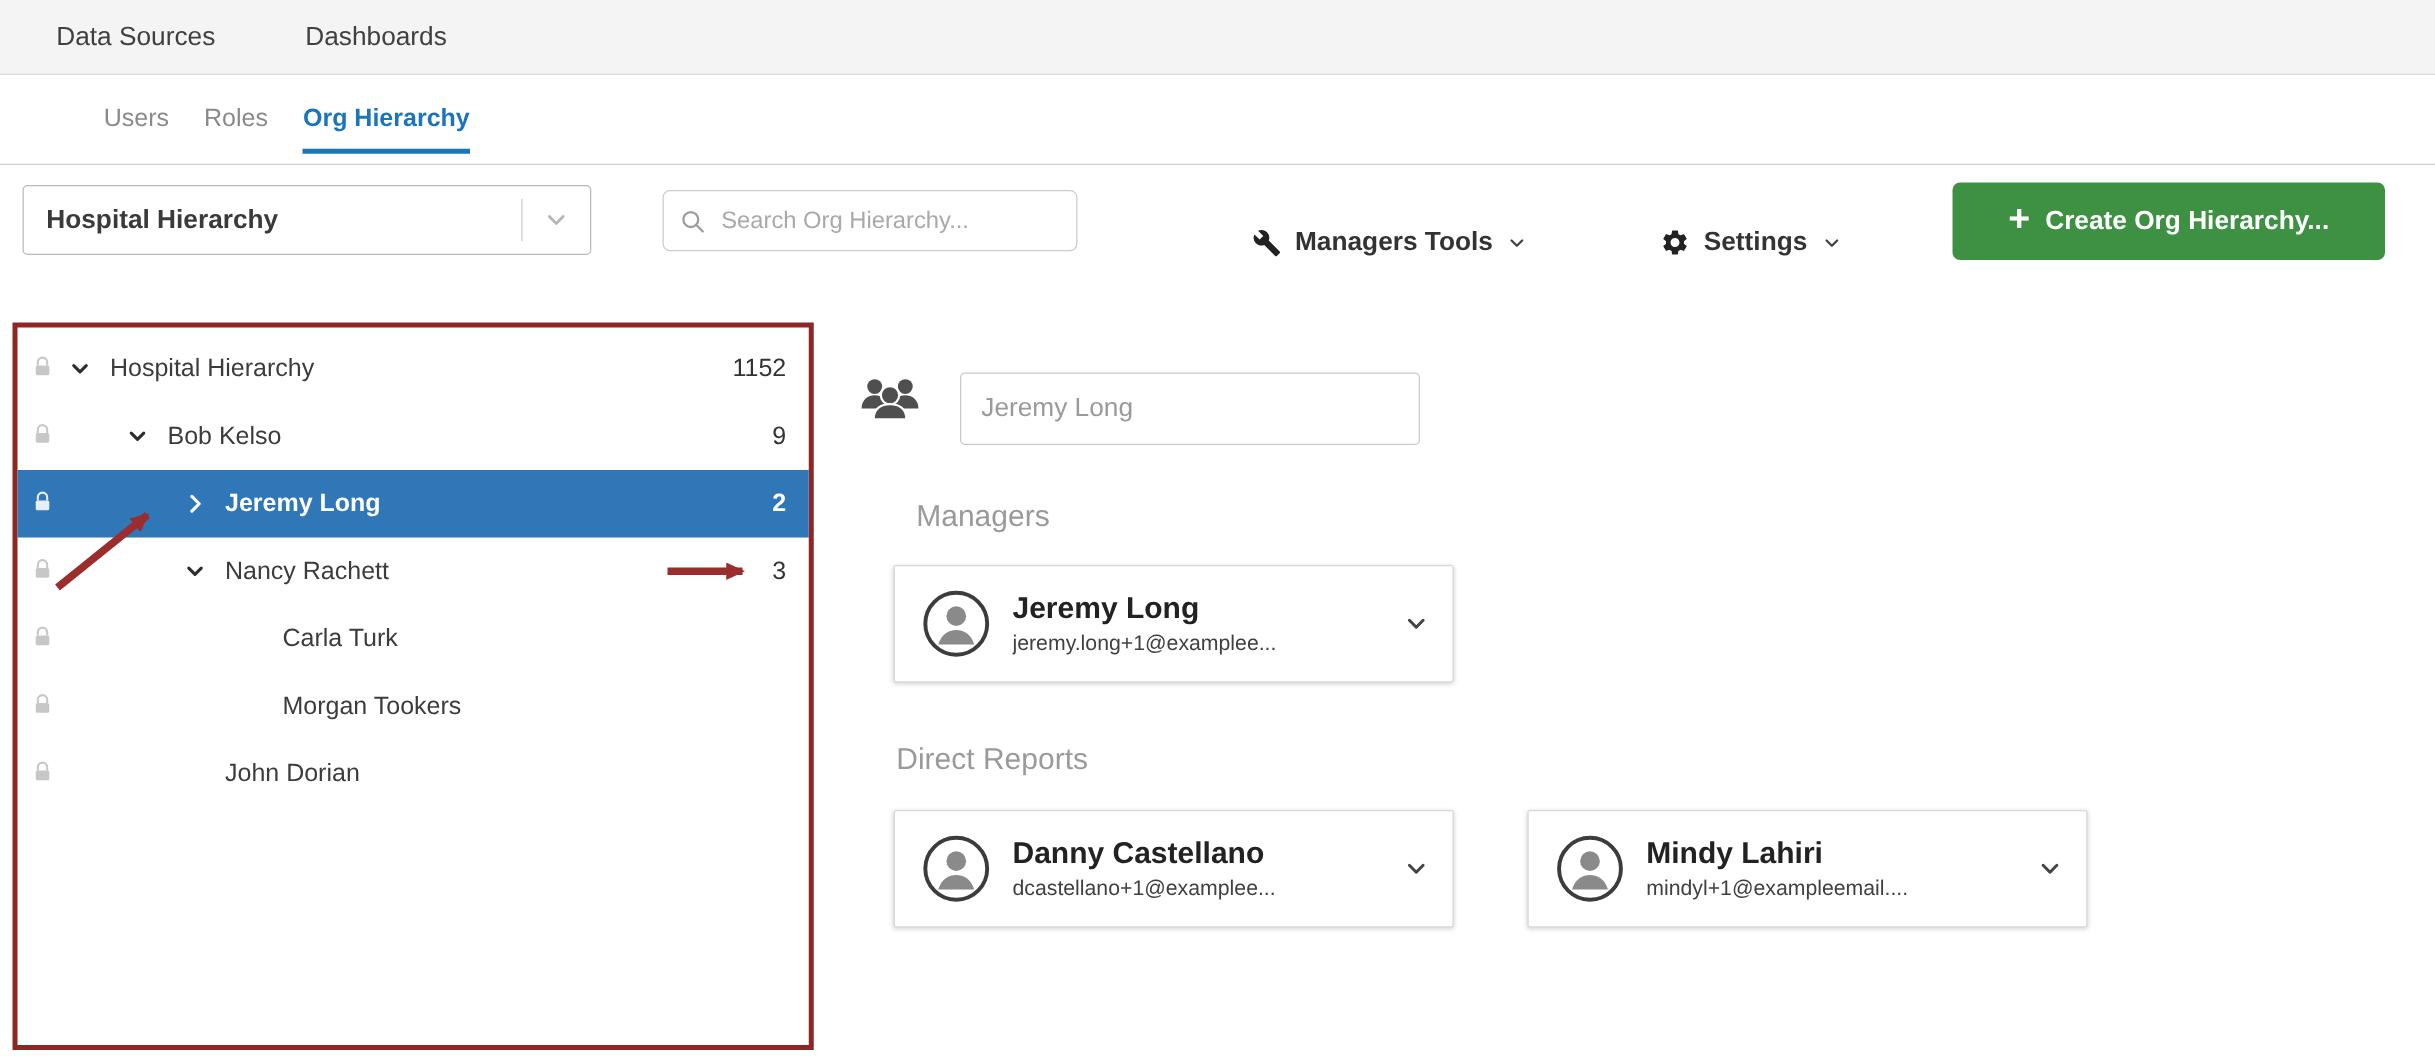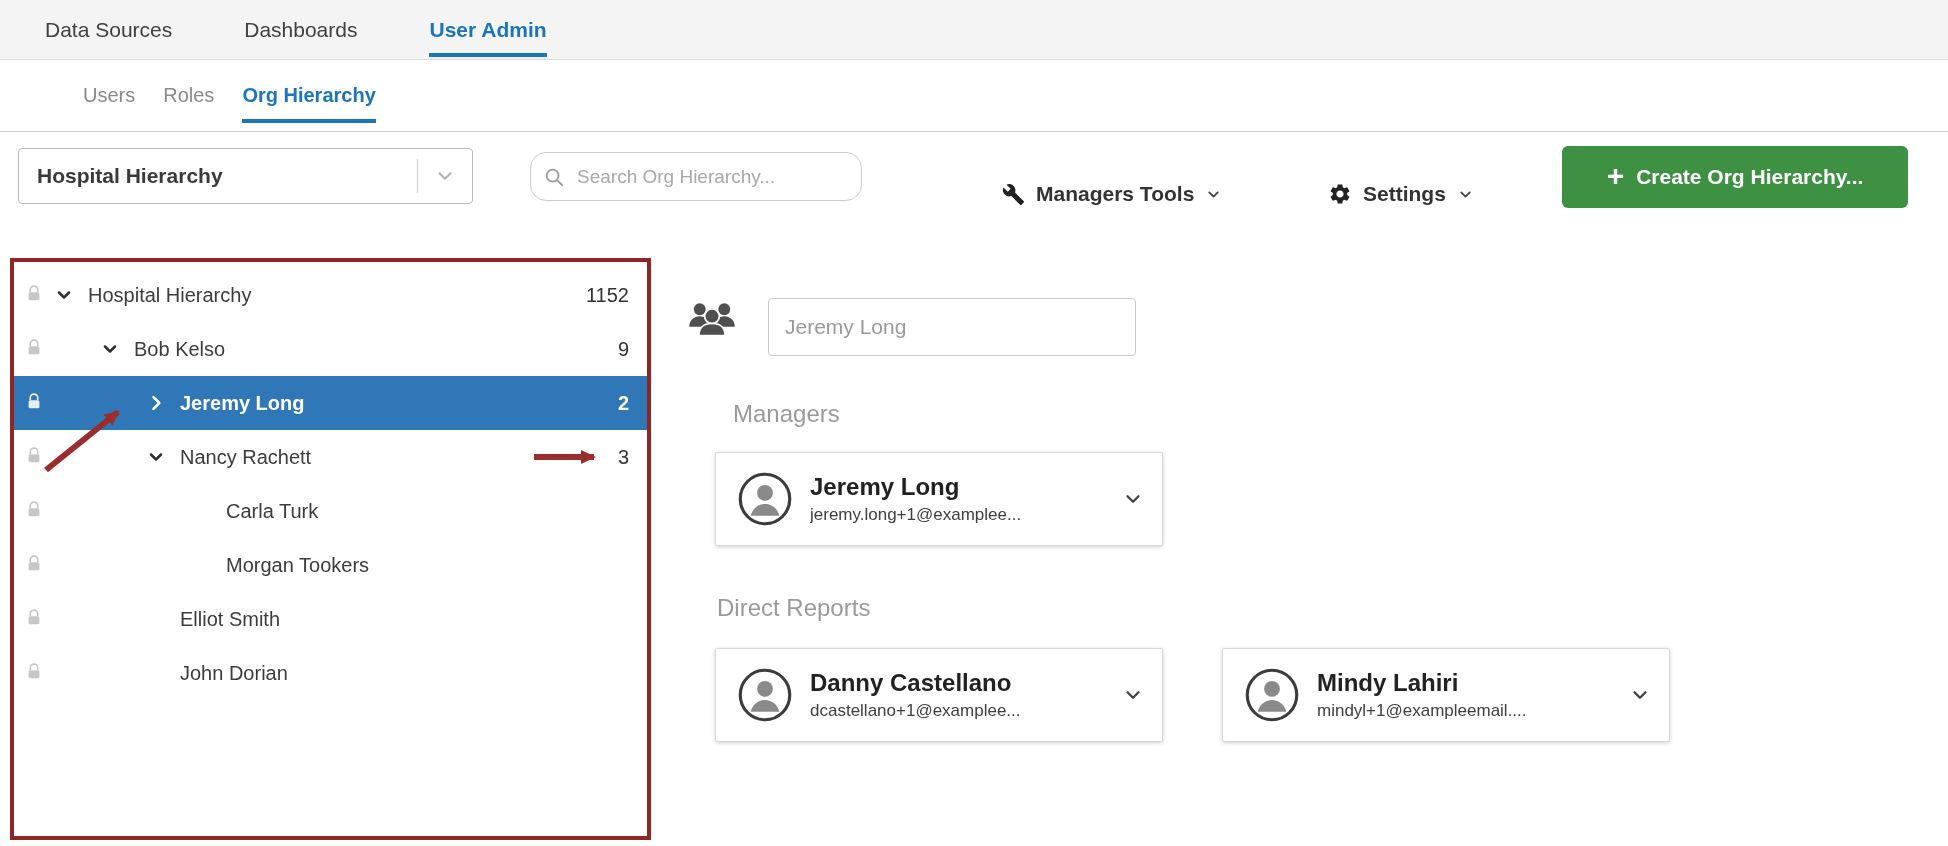--- a/index.html
+++ b/index.html
@@ -22,21 +22,21 @@
 
   
   .toolbar { position:absolute; left:0; top:132px; width:100%; height:124px; background:#fff; }
   .hier-select { position:absolute; left:18px; top:16px; width:455px; height:56px; border:1px solid #b9b9b9;
                  border-radius:4px; background:#fff; display:flex; align-items:center; cursor:pointer; }
   .hier-select .sel-label { flex:1; padding-left:18px; font-size:21px; font-weight:bold; color:#3a3a3a; }
   .hier-select .sel-sep { width:1px; height:34px; background:#ccc; }
   .hier-select .sel-chev { width:54px; display:flex; justify-content:center; align-items:center; }
 
   .searchbox { position:absolute; left:530px; top:20px; width:332px; height:49px; border:1px solid #ccc;
-               border-radius:16px; background:#fff; display:flex; align-items:center; padding:0 12px; gap:10px; }
+               border-radius:6px; background:#fff; display:flex; align-items:center; padding:0 12px; gap:10px; }
   .searchbox input { border:none; outline:none; flex:1; font-size:19px; color:#555; background:transparent; font-family:inherit; }
   .searchbox input::placeholder { color:#a9a9a9; }
 
   .tool-group { position:absolute; top:0; height:100%; display:flex; align-items:center; gap:11px; cursor:pointer; }
   #hierarchy-tools { left:1002px; }
   #settings { left:1328px; }
   .tool-label { font-size:21px; font-weight:bold; color:#333; }
 
   .create-btn { position:absolute; left:1562px; top:14px; width:346px; height:62px; background:#3e9142;
                 border:none; border-radius:6px; display:flex; align-items:center; justify-content:center;
@@ -93,23 +93,20 @@
 
 <div id="page">
 
   <div class="topnav">
     <div class="tab">
         <span>Data Sources</span>
       </div>
     <div class="tab">
         <span>Dashboards</span>
       </div>
-    <div class="tab active">
-        <span>User Admin</span>
-      </div>
   </div>
 
   <div class="subnav">
     <div class="tab">
         <span>Users</span>
       </div>
     <div class="tab">
         <span>Roles</span>
       </div>
     <div class="tab active">
@@ -256,31 +253,20 @@
           <svg viewBox="0 0 24 24" width="20" height="20">
             <path class="shackle" d="M7.5 10V7a4.5 4.5 0 0 1 9 0v3"></path>
             <rect class="lbody" x="5.5" y="10" width="13" height="9.5" rx="1.8"></rect>
           </svg>
         </span>
       <span class="chev"></span>
       <span class="tname">Morgan Tookers</span>
       <span class="tcount"></span>
     </div>
 
-    <div class="trow lvl2">
-      <span class="lock">
-          <svg viewBox="0 0 24 24" width="20" height="20">
-            <path class="shackle" d="M7.5 10V7a4.5 4.5 0 0 1 9 0v3"></path>
-            <rect class="lbody" x="5.5" y="10" width="13" height="9.5" rx="1.8"></rect>
-          </svg>
-        </span>
-      <span class="chev"></span>
-      <span class="tname">Elliot Smith</span>
-      <span class="tcount"></span>
-    </div>
 
     <div class="trow lvl2">
       <span class="lock">
           <svg viewBox="0 0 24 24" width="20" height="20">
             <path class="shackle" d="M7.5 10V7a4.5 4.5 0 0 1 9 0v3"></path>
             <rect class="lbody" x="5.5" y="10" width="13" height="9.5" rx="1.8"></rect>
           </svg>
         </span>
       <span class="chev"></span>
       <span class="tname">John Dorian</span>

